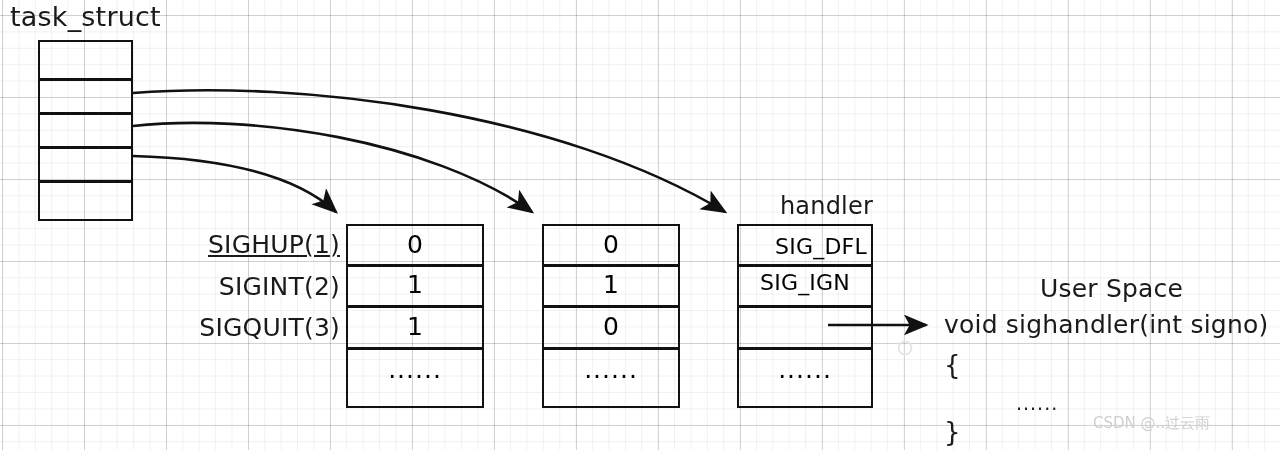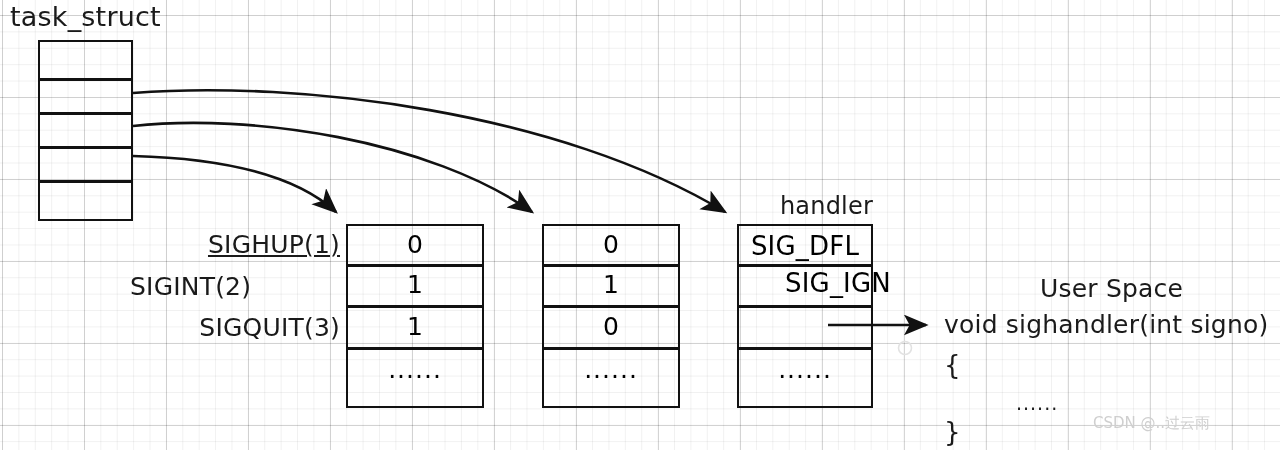--- a/index.html
+++ b/index.html
@@ -78,21 +78,21 @@
 
   <div class="txt hand title-task">task_struct</div>
 
   <div class="box" style="left:38px;top:40px;width:95px;height:181px;"></div>
   <div class="rowline" style="left:38px;top:78px;width:95px;"></div>
   <div class="rowline" style="left:38px;top:112px;width:95px;"></div>
   <div class="rowline" style="left:38px;top:146px;width:95px;"></div>
   <div class="rowline" style="left:38px;top:180px;width:95px;"></div>
 
   <div class="txt hand siglabel" style="left:130px;top:232px;width:210px;text-align:right;text-decoration:underline;">SIGHUP(1)</div>
-  <div class="txt hand siglabel" style="left:130px;top:274px;width:210px;text-align:left;">SIGINT(2)</div>
+  <div class="txt hand siglabel" style="left:130px;top:274px;width:210px;text-align:right;">SIGINT(2)</div>
   <div class="txt hand siglabel" style="left:130px;top:315px;width:210px;text-align:right;">SIGQUIT(3)</div>
 
   <div class="box" style="left:346px;top:224px;width:138px;height:184px;"></div>
   <div class="rowline" style="left:346px;top:264px;width:138px;"></div>
   <div class="rowline" style="left:346px;top:305px;width:138px;"></div>
   <div class="rowline" style="left:346px;top:347px;width:138px;"></div>
   <div class="cellcenter hand cell" style="left:346px;top:224px;width:138px;height:40px;">0</div>
   <div class="cellcenter hand cell" style="left:346px;top:264px;width:138px;height:41px;">1</div>
   <div class="cellcenter hand cell" style="left:346px;top:305px;width:138px;height:42px;">1</div>
   <div class="cellcenter hand cell ellipsis-dots" style="left:346px;top:347px;width:138px;height:45px;">......</div>
@@ -104,22 +104,22 @@
   <div class="cellcenter hand cell" style="left:542px;top:224px;width:138px;height:40px;">0</div>
   <div class="cellcenter hand cell" style="left:542px;top:264px;width:138px;height:41px;">1</div>
   <div class="cellcenter hand cell" style="left:542px;top:305px;width:138px;height:42px;">0</div>
   <div class="cellcenter hand cell ellipsis-dots" style="left:542px;top:347px;width:138px;height:45px;">......</div>
 
   <div class="txt hand col-label" style="left:737px;top:194px;width:136px;">handler</div>
   <div class="box" style="left:737px;top:224px;width:136px;height:184px;"></div>
   <div class="rowline" style="left:737px;top:264px;width:136px;"></div>
   <div class="rowline" style="left:737px;top:305px;width:136px;"></div>
   <div class="rowline" style="left:737px;top:347px;width:136px;"></div>
-  <div class="cellcenter hand cell" style="left:737px;top:224px;width:136px;height:44px;font-size:26px;">SIG_DFL</div>
-  <div class="cellcenter hand cell" style="left:737px;top:264px;width:136px;height:37px;font-size:26px;margin-left:33px;">SIG_IGN</div>
+  <div class="cellcenter hand cell" style="left:753px;top:224px;width:136px;height:44px;font-size:22px;">SIG_DFL</div>
+  <div class="cellcenter hand cell" style="left:737px;top:264px;width:136px;height:37px;font-size:22px;">SIG_IGN</div>
   <div class="cellcenter hand cell" style="left:737px;top:305px;width:136px;height:42px;font-size:22px;"></div>
   <div class="cellcenter hand cell ellipsis-dots" style="left:737px;top:347px;width:136px;height:45px;">......</div>
 
   <div class="txt hand" style="left:944px;top:312px;font-size:25px;">void sighandler(int signo)</div>
   <div class="txt hand" style="left:1040px;top:276px;font-size:25px;">User Space</div>
   <div class="txt hand" style="left:944px;top:352px;font-size:26px;">{</div>
   <div class="txt hand ellipsis-dots" style="left:1016px;top:394px;font-size:19px;">......</div>
   <div class="txt hand" style="left:944px;top:419px;font-size:26px;">}</div>
 
   <div class="watermark" style="left:1093px;top:414px;">CSDN @..过云雨</div>

